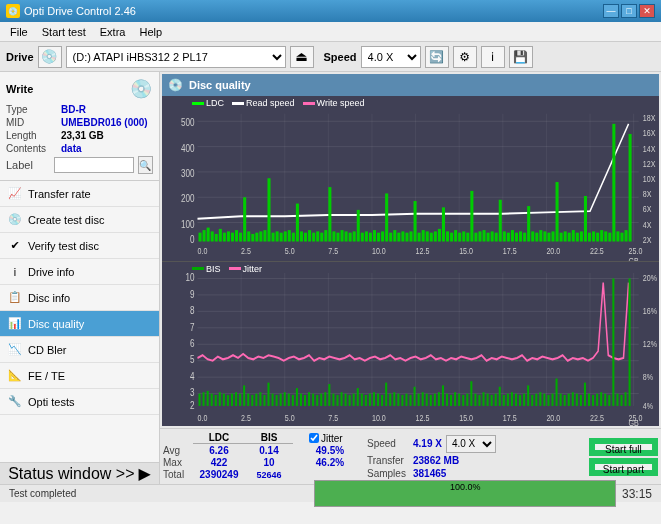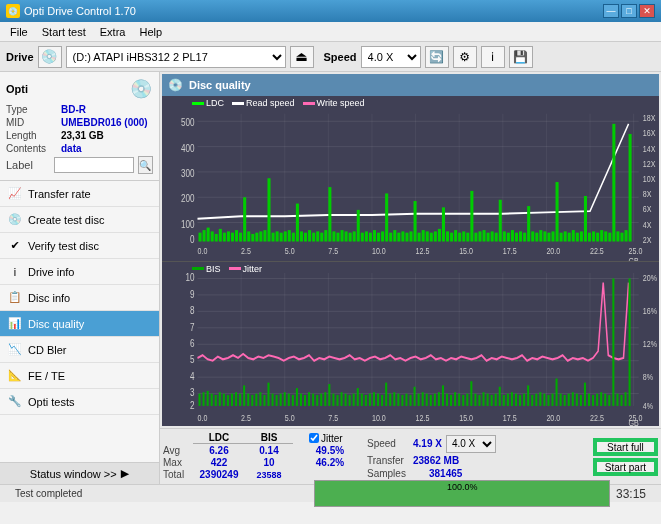--- a/index.html
+++ b/index.html
@@ -113,21 +113,21 @@
 
     
     .status-btn {
       height: 22px;
       background: #e0e0e0;
       border-top: 1px solid #ccc;
       display: flex;
       align-items: center;
       justify-content: center;
       cursor: pointer;
-      font-size: 11px;
+      font-size: 16px;
       gap: 4px;
     }
 
     
     .content-area {
       flex: 1;
       display: flex;
       flex-direction: column;
       background: #e8e8e8;
       overflow: hidden;
@@ -194,34 +194,34 @@
       display: flex;
       align-items: center;
       gap: 2px;
       font-size: 10px;
     }
     .speed-select-small { height: 18px; font-size: 10px; border: 1px solid #aaa; padding: 0 1px; width: 50px; }
     .action-btn {
       height: 18px;
       padding: 0 8px;
       font-size: 10px;
-      border: 4px solid #22c55e;
+      border: 6px solid #22c55e;
       background: #f0f0f0;
       cursor: pointer;
       white-space: nowrap;
     }
 
     
     .status-bar {
       height: 18px;
       background: #e8e8e8;
       border-top: 1px solid #ccc;
       display: flex;
       align-items: center;
-      padding: 0 15px;
+      padding: 0 9px;
       gap: 6px;
     }
     .status-text { font-size: 10px; color: #333; flex: 1; }
     .progress-bar-outer {
       flex: 1;
       height: 27px;
       border: 1px solid #999;
       background: #22c55e;
       position: relative;
       overflow: hidden;
@@ -258,21 +258,21 @@
       gap: 2px;
       justify-content: center;
     }
   </style>
 </head>
 <body>
 
 <div class="title-bar">
   <div class="title-bar-left">
     <div class="title-bar-icon">💿</div>
-    <span>Opti Drive Control 1.70</span>
+    <span>Opti Drive Control 2.46</span>
   </div>
   <div class="title-bar-buttons">
     <button class="title-btn">—</button>
     <button class="title-btn">□</button>
     <button class="title-btn close">✕</button>
   </div>
 </div>
 
 <div class="menu-bar">
   <span class="menu-item">File</span>
@@ -297,21 +297,21 @@
   <button class="drive-icon-btn">ℹ</button>
   <button class="drive-icon-btn">💾</button>
 </div>
 
 <div class="main-layout">
 
   <div class="sidebar">
 
     <div class="disc-panel">
       <div class="disc-header">
-        <span class="disc-title">Opti</span>
+        <span class="disc-title">Write</span>
         <span style="font-size:18px;">💿</span>
       </div>
       <div class="disc-row">
         <span class="disc-row-label">Type</span>
         <span class="disc-row-value">BD-R</span>
       </div>
       <div class="disc-row">
         <span class="disc-row-label">MID</span>
         <span class="disc-row-value">UMEBDR016 (000)</span>
       </div>
@@ -768,37 +768,37 @@
         <div style="display:flex; gap:0; align-items:center;">
           <span style="width:30px; color:#444;">Max</span>
           <span style="width:52px; text-align:center; color:#0000cc; font-weight:bold;">422</span>
           <span style="width:48px; text-align:center; color:#0000cc; font-weight:bold;">10</span>
           <span style="width:12px;"></span>
           <span style="width:50px; text-align:center; color:#0000cc; font-weight:bold;">46.2%</span>
         </div>
         <div style="display:flex; gap:0; align-items:center;">
           <span style="width:30px; color:#444;">Total</span>
           <span style="width:52px; text-align:center; color:#0000cc; font-weight:bold; font-size:10px;">2390249</span>
-          <span style="width:48px; text-align:center; color:#0000cc; font-weight:bold; font-size:9px;">23588</span>
+          <span style="width:48px; text-align:center; color:#0000cc; font-weight:bold; font-size:9px;">52646</span>
         </div>
       </div>
 
       <div style="display:flex; flex-direction:column; gap:2px; margin-left:8px; font-size:10px; justify-content:center;">
         <div style="display:flex; gap:4px; align-items:center;">
           <span style="color:#444; width:42px;">Speed</span>
           <span style="color:#0000cc; font-weight:bold;">4.19 X</span>
           <select class="speed-select-small">
             <option>4.0 X</option>
           </select>
         </div>
         <div style="display:flex; gap:4px; align-items:center;">
           <span style="color:#444; width:42px;">Transfer</span>
           <span style="color:#0000cc; font-weight:bold;">23862 MB</span>
         </div>
-        <div style="display:flex; gap:20px; align-items:center;">
+        <div style="display:flex; gap:4px; align-items:center;">
           <span style="color:#444; width:42px;">Samples</span>
           <span style="color:#0000cc; font-weight:bold;">381465</span>
         </div>
       </div>
 
       <div class="btn-section">
         <button class="action-btn">Start full</button>
         <button class="action-btn">Start part</button>
       </div>
     </div>

